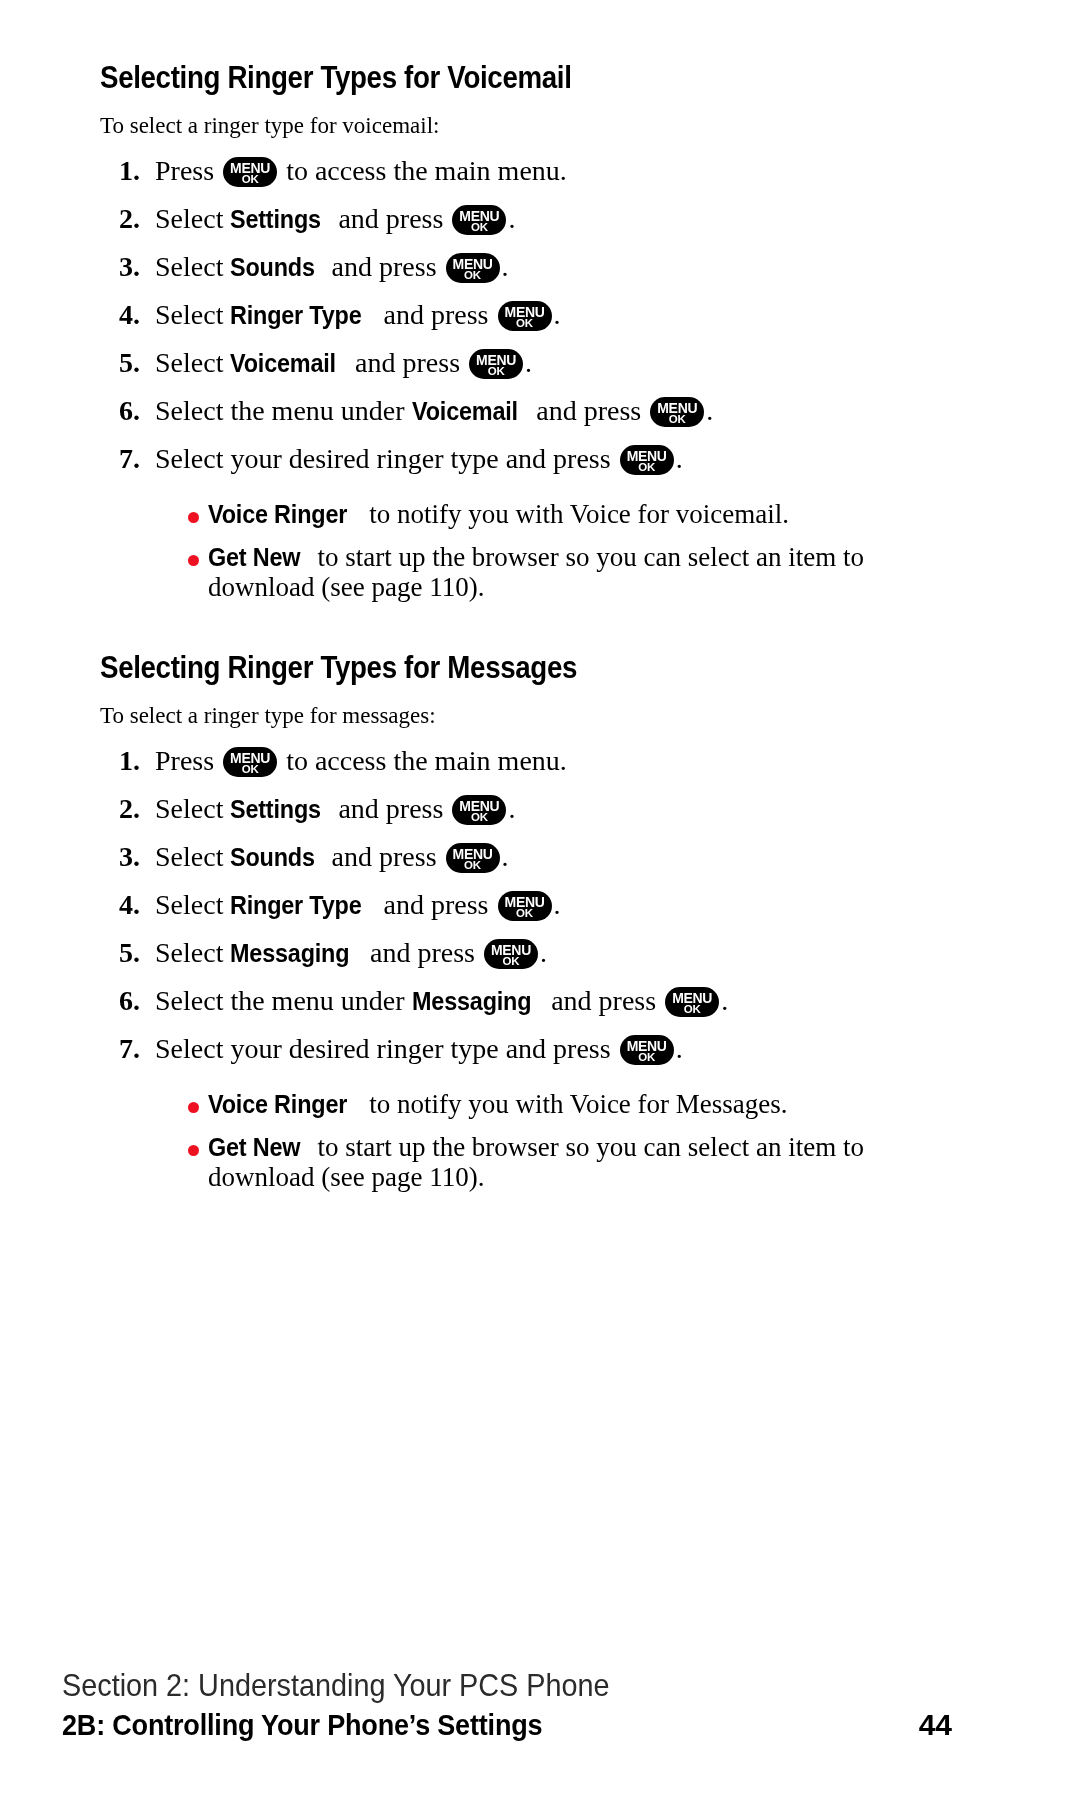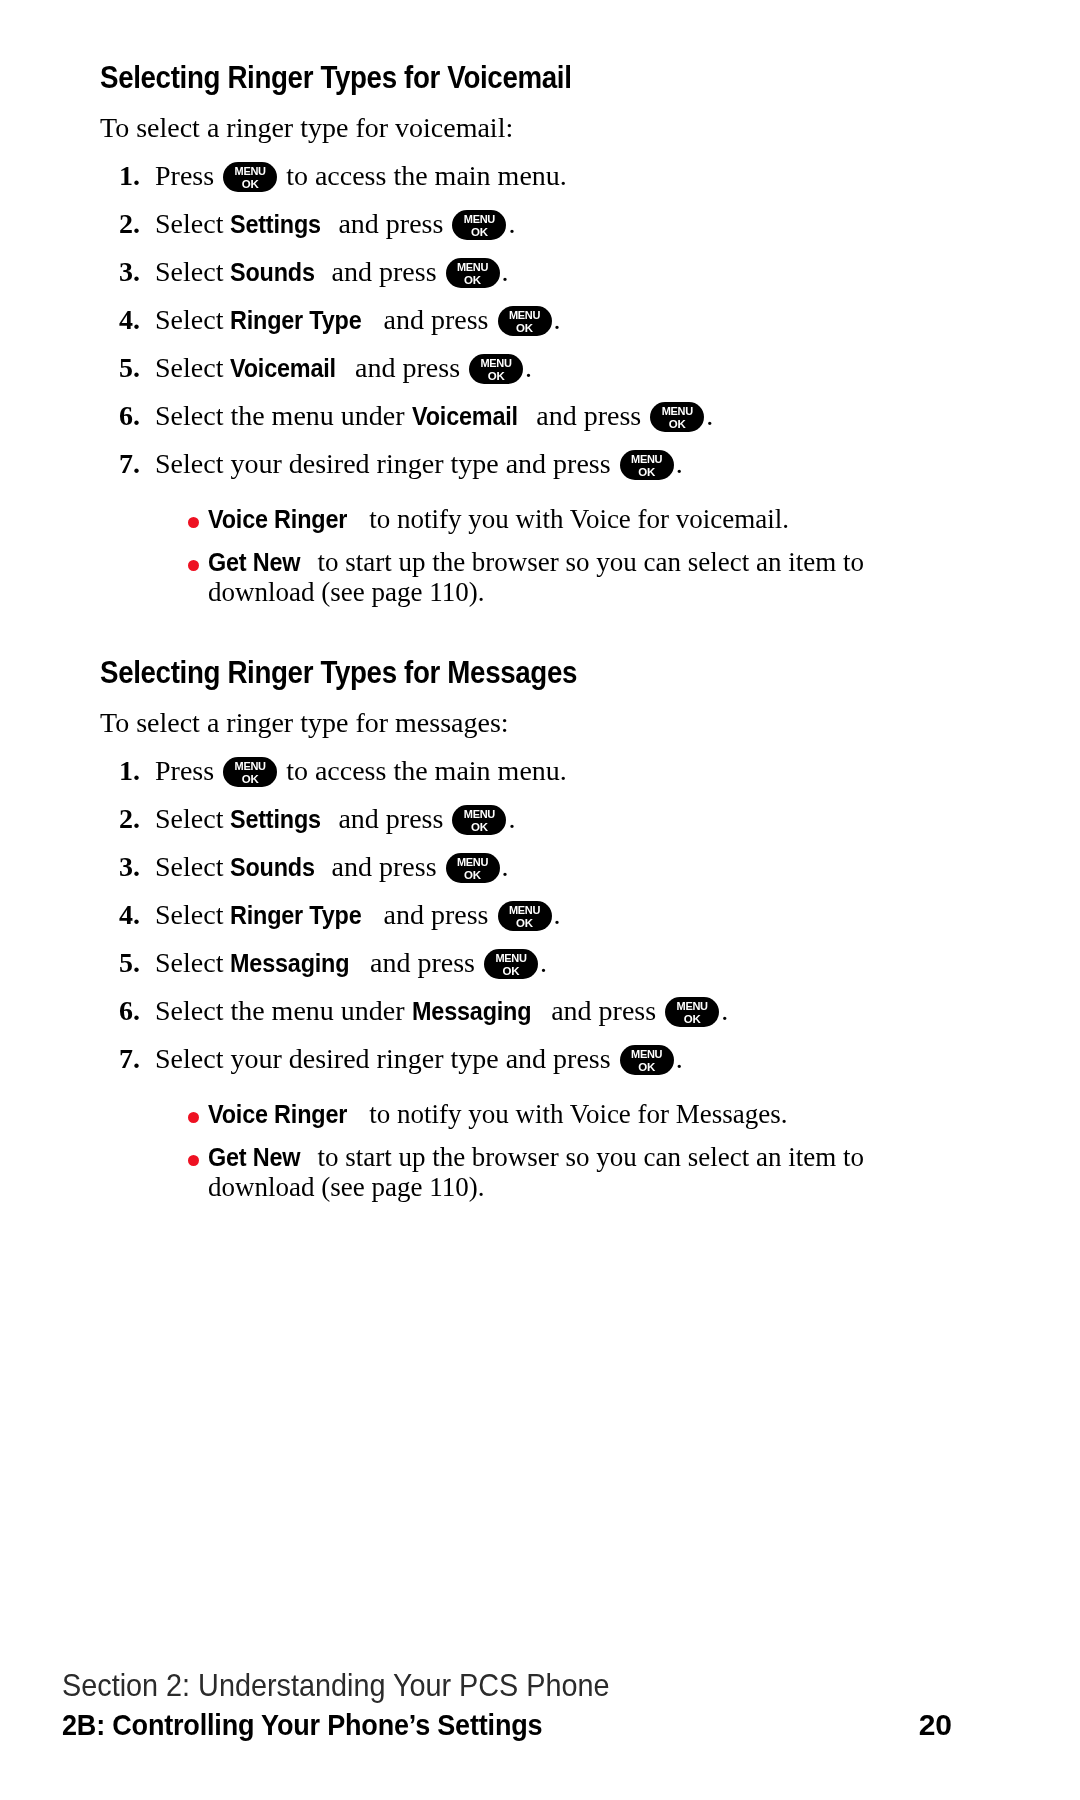--- a/index.html
+++ b/index.html
@@ -41,21 +41,21 @@
     letter-spacing: -0.4px;
     margin: 0;
     padding: 0;
     line-height: 1.0;
     transform: scaleX(0.88);
     transform-origin: left center;
     white-space: nowrap;
   }
 
   .lead-in {
-    font-size: 28px;
+    font-size: 23px;
     line-height: 1.0;
     margin: 0;
     padding: 0;
     white-space: nowrap;
   }
 
   
   .steps {
     list-style: none;
     margin: 0;
@@ -131,21 +131,21 @@
     left: 0;
     width: 54px;
     text-align: center;
     color: #ffffff;
     font-family: "Liberation Sans Narrow", "Liberation Sans", "DejaVu Sans", sans-serif;
     font-weight: bold;
     line-height: 1;
   }
   .menukey .mk-top {
     top: 4px;
-    font-size: 11px;
+    font-size: 14px;
     letter-spacing: -0.3px;
   }
   .menukey .mk-bot {
     top: 17px;
     font-size: 11.5px;
     letter-spacing: -0.2px;
   }
 
   
   .footer {
@@ -253,17 +253,17 @@
         <div class="subitem"><span class="bullet-dot"></span><span class="ui-term">Voice Ringer</span><span> to notify you with Voice for Messages.</span></div>
         <div class="sp-sub"></div>
         <div class="subitem"><span class="bullet-dot"></span><span class="ui-term">Get New</span><span> to start up the browser so you can select an item to download (see page 110).</span></div>
       </div>
     </div>
 
   <div class="footer">
     <div class="footer-line1">Section 2: Understanding Your PCS Phone</div>
     <div class="footer-line2row">
       <div class="footer-line2">2B: Controlling Your Phone’s Settings</div>
-      <div class="footer-pageno">20</div>
+      <div class="footer-pageno">44</div>
     </div>
   </div>
 
 </div>
 
 </body></html>

